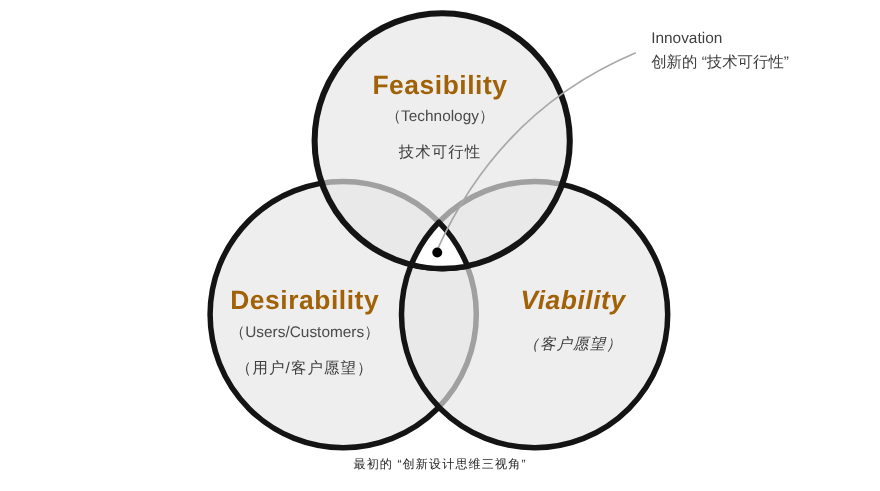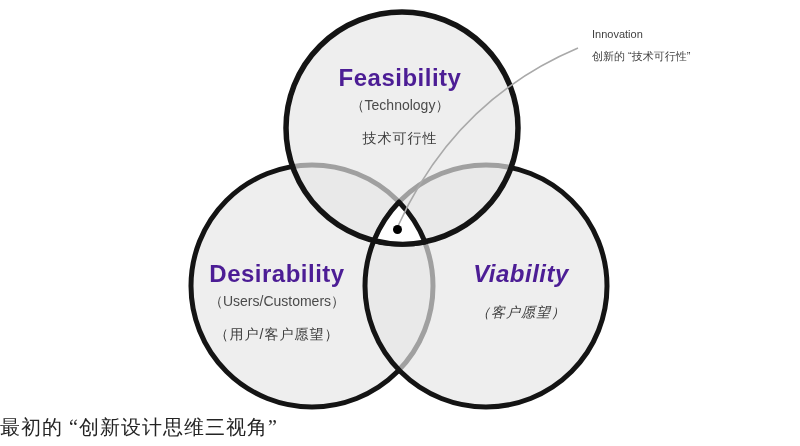--- a/index.html
+++ b/index.html
@@ -22,57 +22,57 @@
   }
   .label {
     position: absolute;
     text-align: center;
     transform: translateX(-50%);
     white-space: nowrap;
   }
   .label .title {
     font-size: 24px;
     font-weight: bold;
-    color: #4c1d95;
+    color: #a16207;
     line-height: 28px;
     letter-spacing: 0.5px;
   }
   .label .sub {
     font-size: 14px;
     color: #4a4a4a;
     line-height: 18px;
     margin-top: 4px;
   }
   .label .cjk {
     font-size: 14px;
     color: #3d3d3d;
     line-height: 20px;
     margin-top: 14px;
     letter-spacing: 1px;
   }
   .annotation {
     position: absolute;
     left: 592px;
     top: 24px;
-    font-size: 11px;
+    font-size: 14px;
     color: #3f3f3f;
     line-height: 21.5px;
     white-space: nowrap;
   }
   .caption {
     position: absolute;
     left: 0;
     right: 0;
     top: 414px;
-    font-size: 20px;
+    text-align: center;
+    font-size: 11px;
     font-weight: 500;
     color: #242424;
     letter-spacing: 1px;
     white-space: nowrap;
-    font-family: Liberation Serif, serif;
   }
 </style>
 </head>
 <body>
 
 <div class="stage">
 
   <svg class="venn-svg" width="800" height="446" viewBox="0 0 800 446">
 
     <circle cx="312" cy="286" r="121" fill="rgba(229,229,229,0.67)" stroke="#141414" stroke-width="5"></circle>

